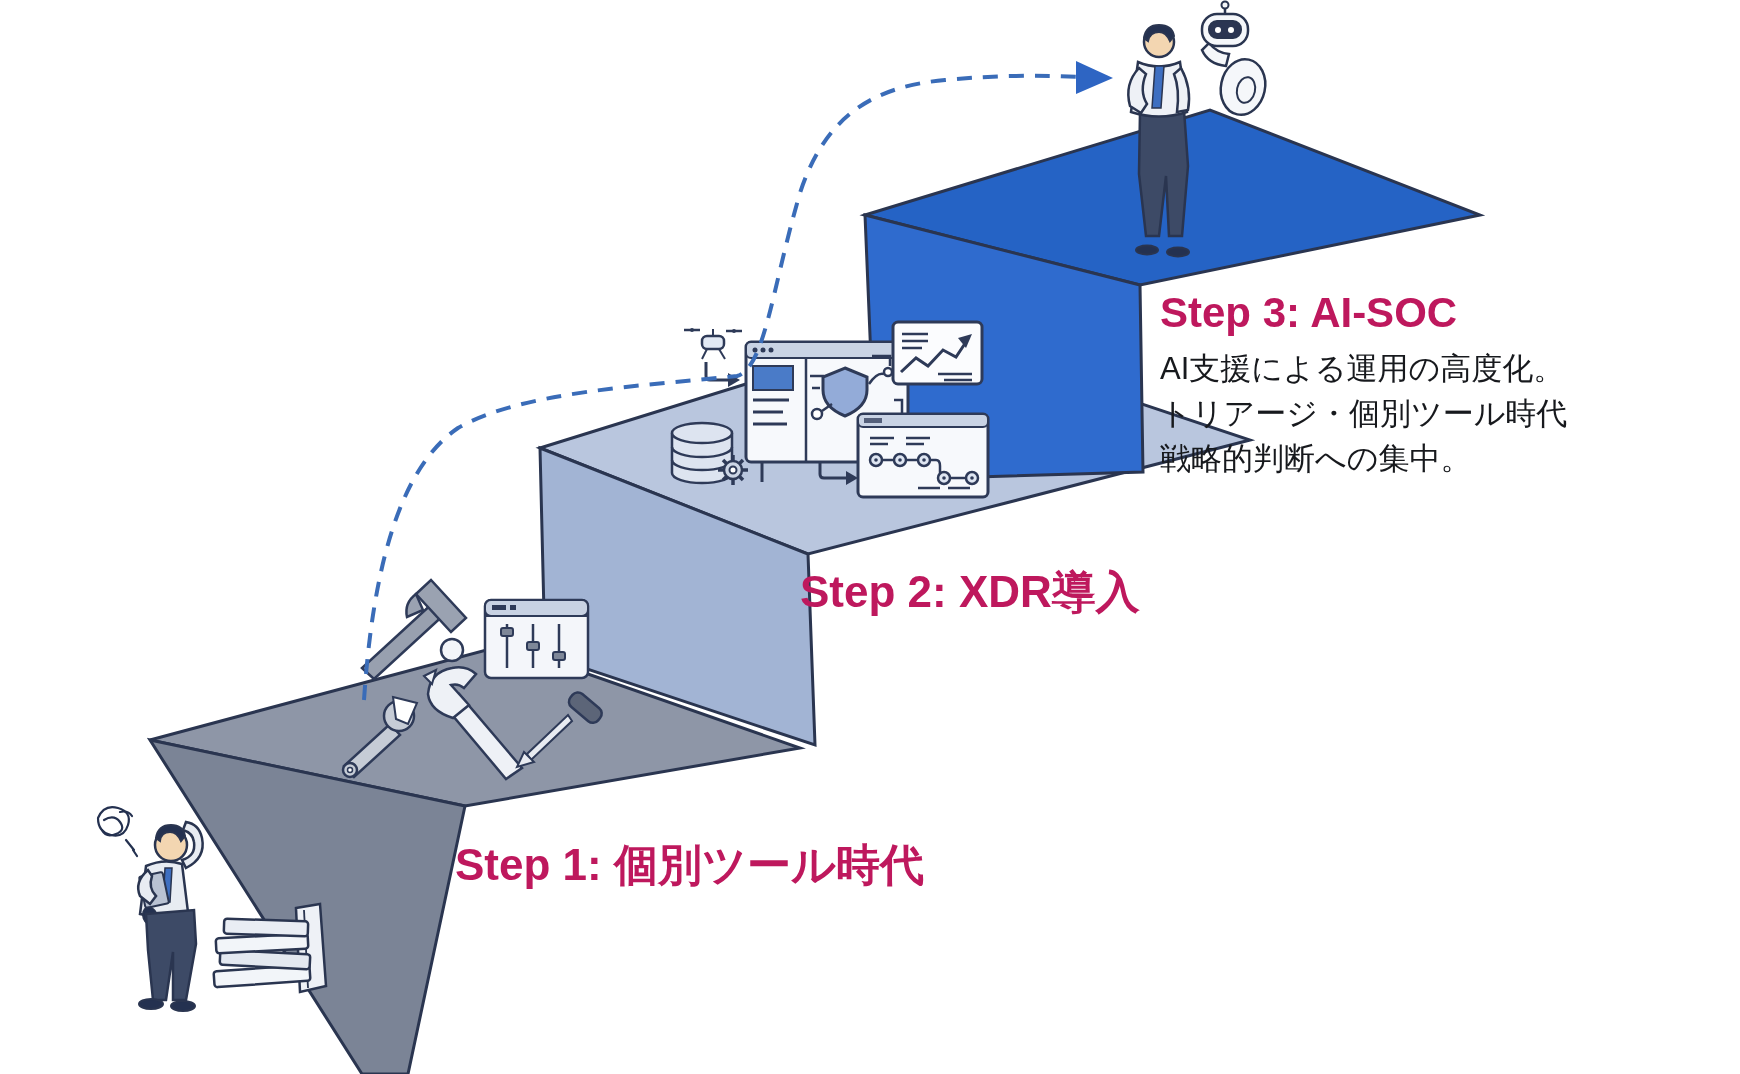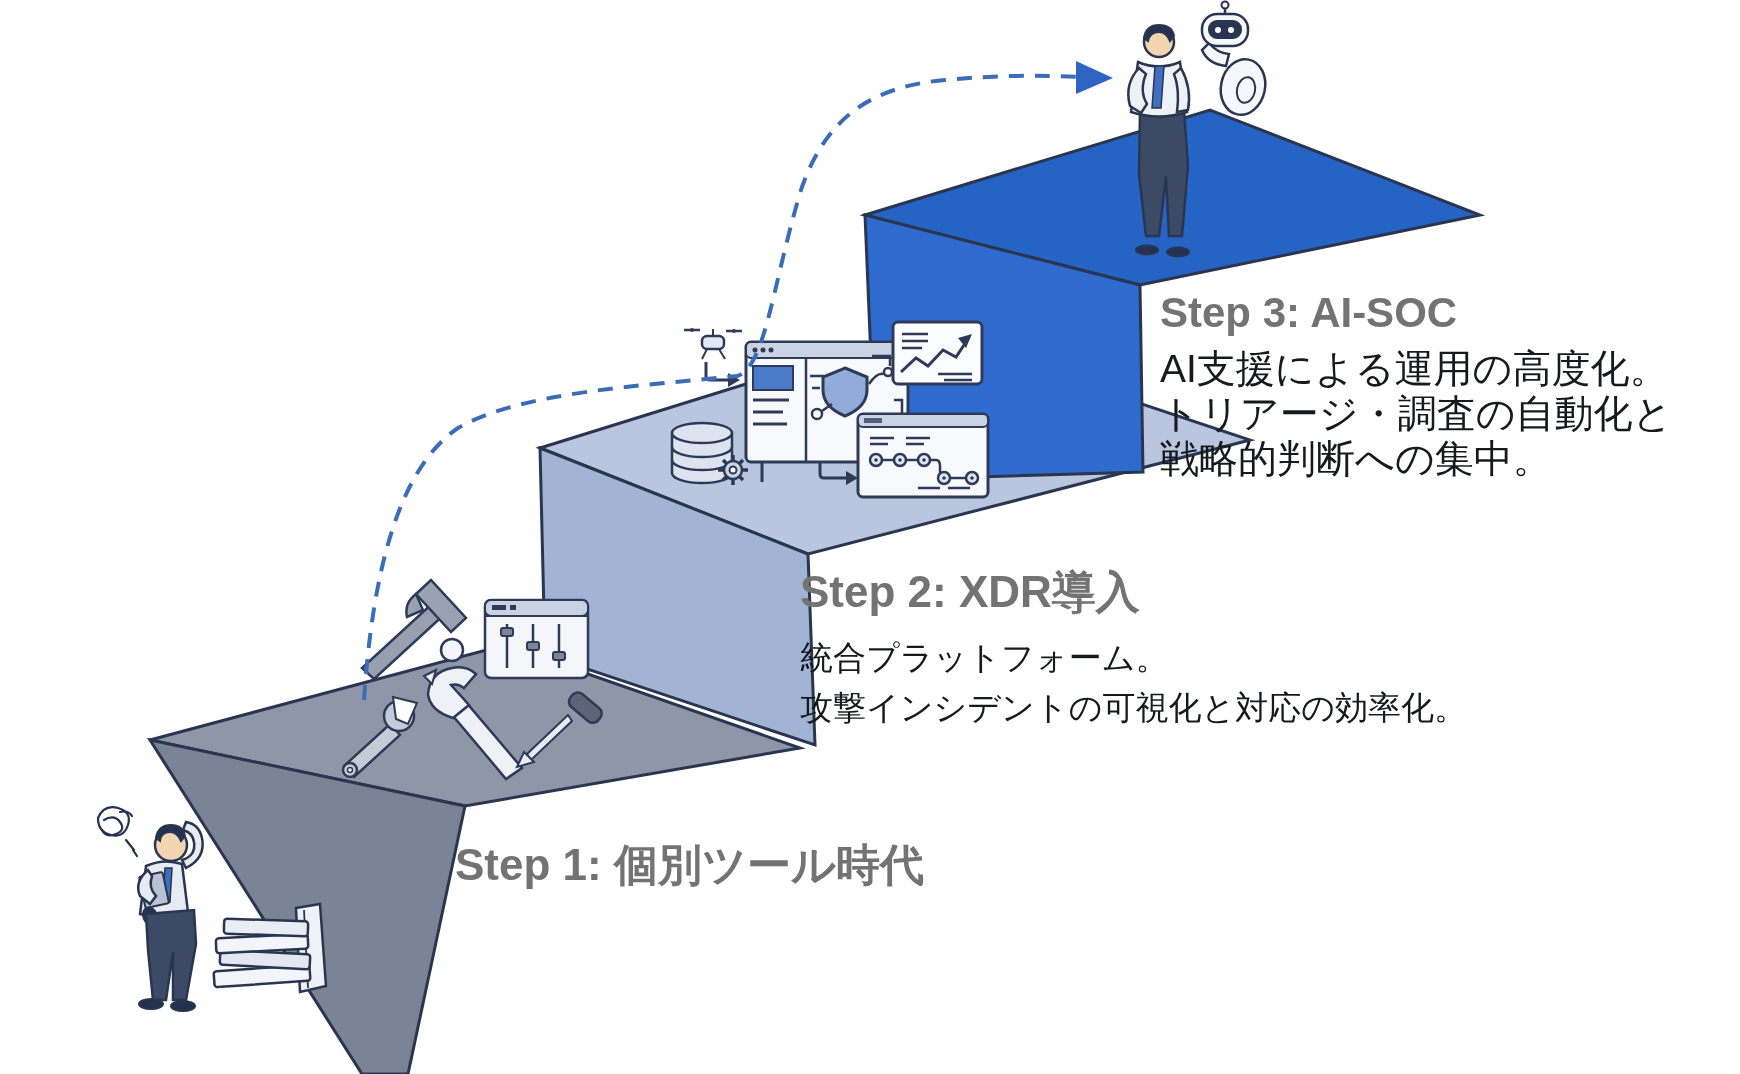--- a/index.html
+++ b/index.html
@@ -1,30 +1,30 @@
 <!DOCTYPE html>
 <html><head>
 <meta charset="utf-8">
 <style>
   html,body{margin:0;padding:0;background:#ffffff;}
   #canvas{position:relative;width:1740px;height:1074px;background:#ffffff;overflow:hidden;
           font-family:"Liberation Sans","DejaVu Sans",sans-serif;}
   #scene{position:absolute;left:0;top:0;}
   .step-text{position:absolute;color:#17191d;}
-  .step-title{font-weight:bold;color:#737373;}
+  .step-title{font-weight:bold;color:#be185d;}
   .step-lines div{font-weight:500;}
   #step1-text{left:455px;top:838px;}
   #step1-text .step-title{font-size:44px;line-height:54px;margin-bottom:28px;}
   #step1-text .step-lines div{font-size:35px;line-height:52px;}
   #step2-text{left:800px;top:565px;}
   #step2-text .step-title{font-size:44px;line-height:54px;margin-bottom:14px;}
   #step2-text .step-lines div{font-size:33px;line-height:50px;}
   #step3-text{left:1160px;top:288px;}
   #step3-text .step-title{font-size:42px;line-height:50px;margin-bottom:8px;}
-  #step3-text .step-lines div{font-size:39px;line-height:45px;}
+  #step3-text .step-lines div{font-size:31px;line-height:45px;}
 </style>
 </head>
 <body>
 
 <div id="canvas">
 
 <svg id="scene" width="1740" height="1074" viewBox="0 0 1740 1074" xmlns="http://www.w3.org/2000/svg">
 
   <g>
     <polygon points="150,740 505,645 800,748 465,806" fill="#8e96a7" stroke="#2a3550" stroke-width="3"></polygon>
@@ -252,28 +252,24 @@
 </svg>
 
   <div class="step-text" id="step1-text">
     <div class="step-title">Step 1: 個別ツール時代</div>
     <div class="step-lines">
     </div>
   </div>
 
   <div class="step-text" id="step2-text">
     <div class="step-title">Step 2: XDR導入</div>
-    <div class="step-lines">
-      <div>統合プラットフォーム。</div>
-      <div>攻撃インシデントの可視化と対応の効率化。</div>
-    </div>
   </div>
 
   <div class="step-text" id="step3-text">
     <div class="step-title">Step 3: AI-SOC</div>
     <div class="step-lines">
       <div>AI支援による運用の高度化。</div>
-      <div>トリアージ・調査の自動化と</div>
+      <div>トリアージ・個別ツール時代</div>
       <div>戦略的判断への集中。</div>
     </div>
   </div>
 
 </div>
 
 </body></html>

